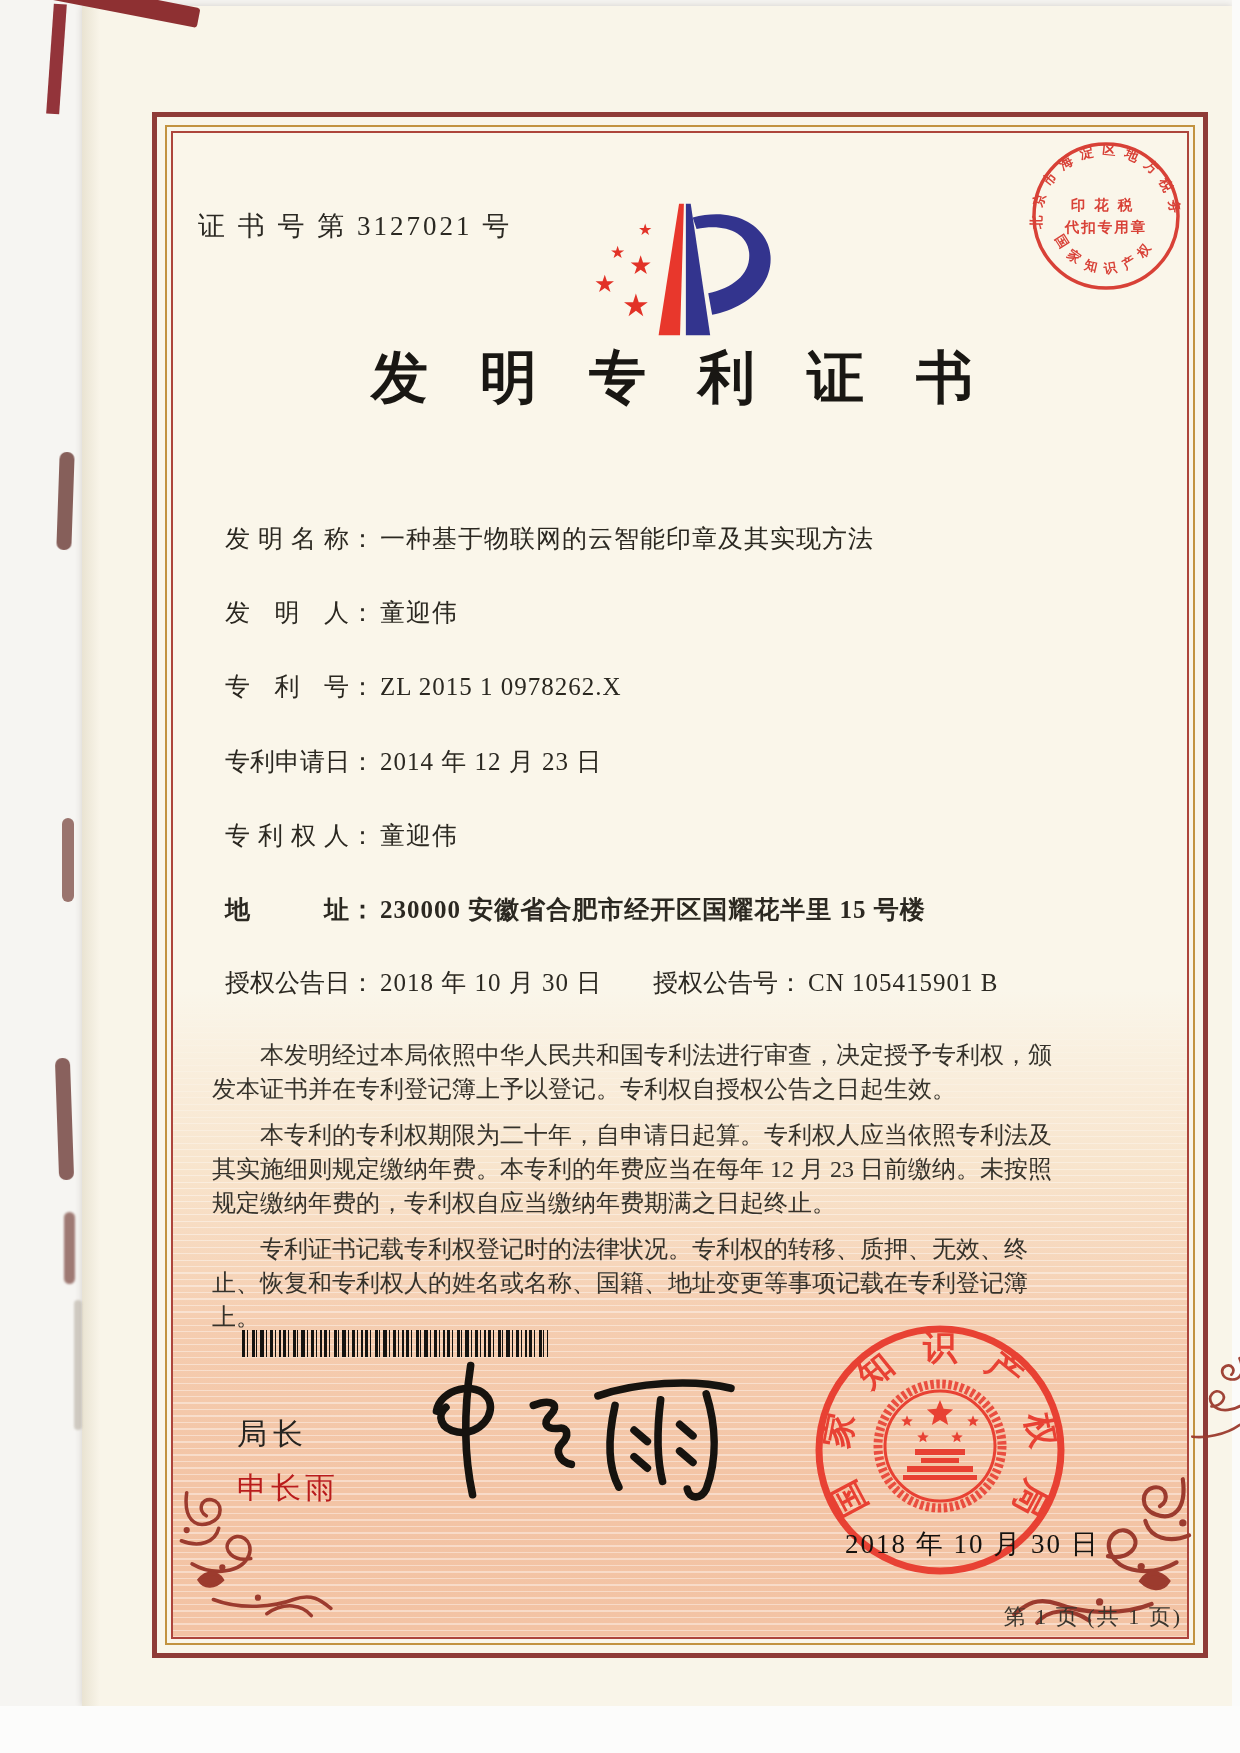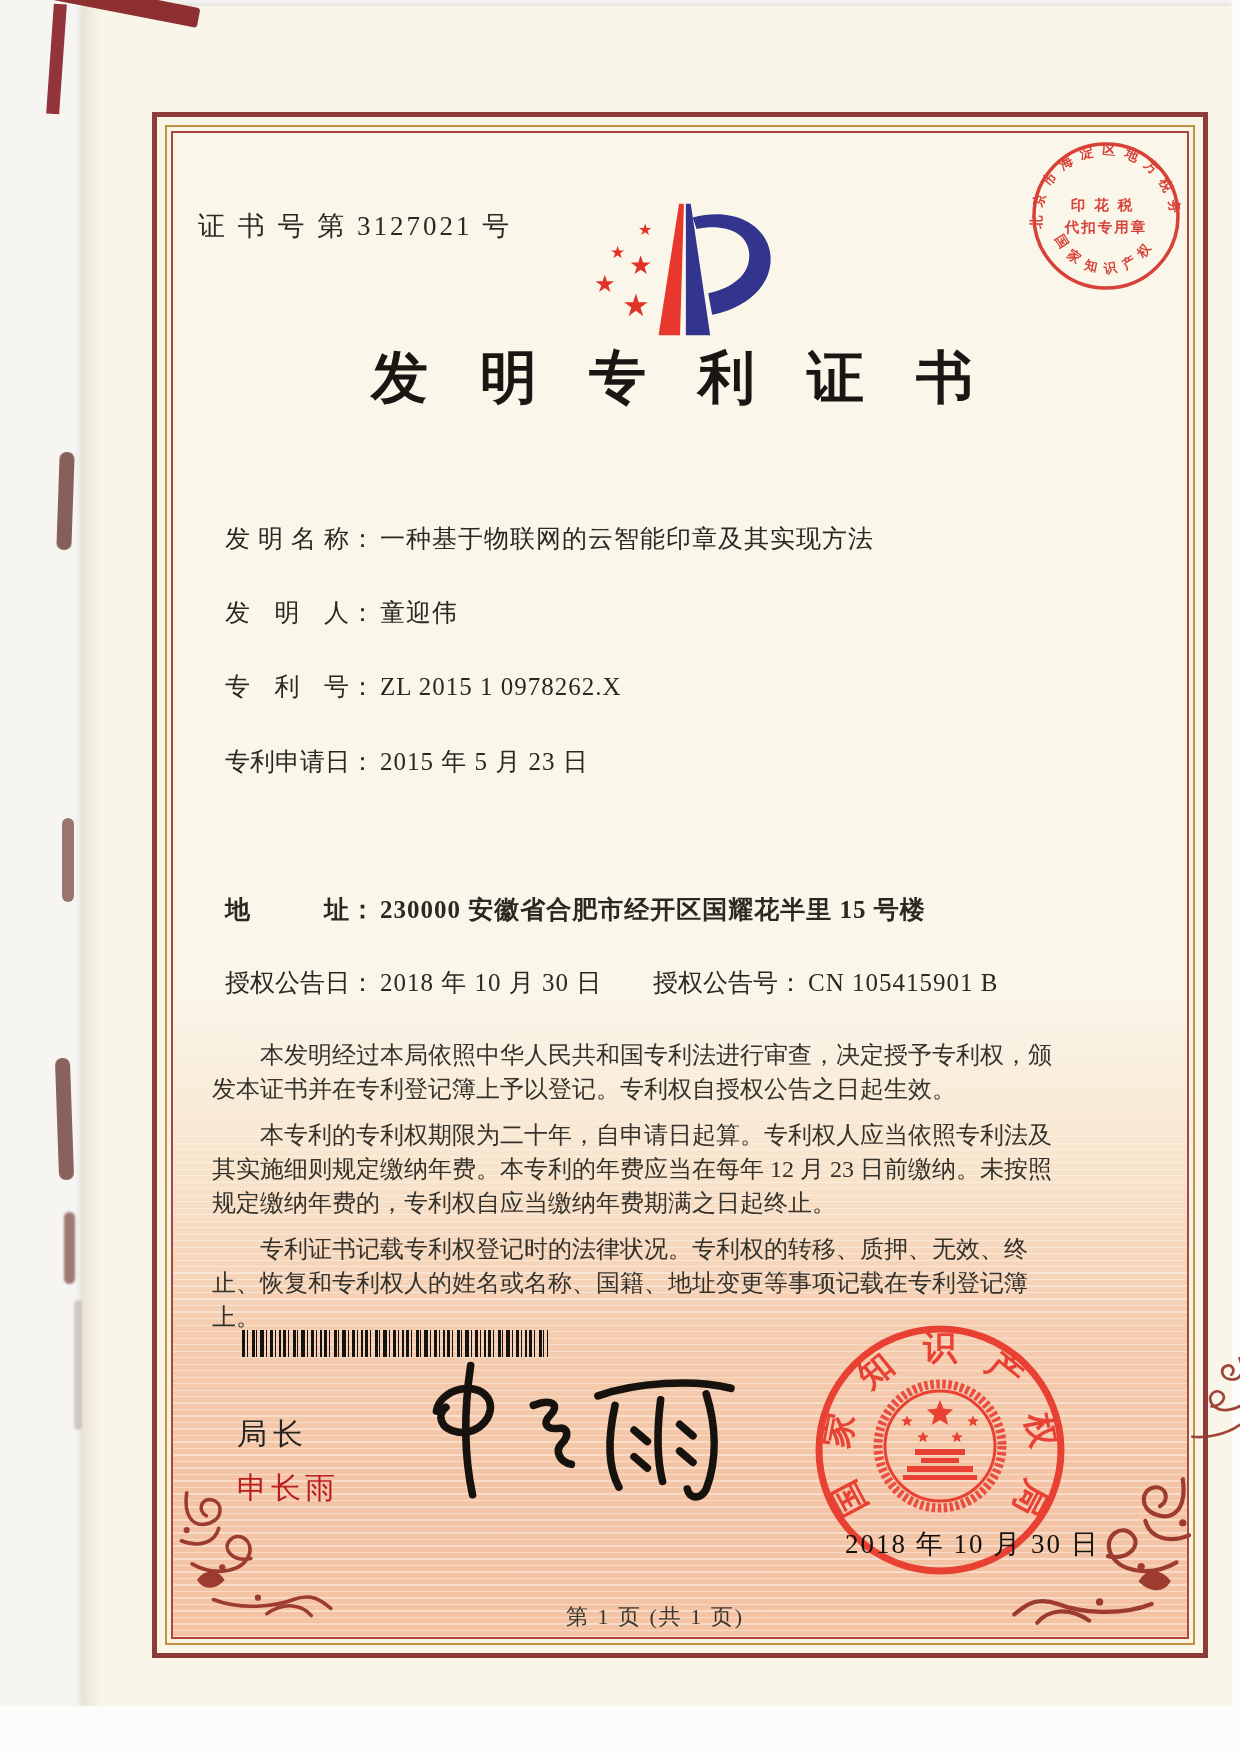--- a/index.html
+++ b/index.html
@@ -60,22 +60,22 @@
       #151310 18px 22px,transparent 22px 24px,#151310 24px 25px,transparent 25px 28px,
       #151310 28px 31px,transparent 31px 33px,#151310 33px 34px,transparent 34px 37px,
       #151310 37px 39px,transparent 39px 41px);}
   .director-label{position:absolute;left:237px;top:1414px;font-size:30px;letter-spacing:6px;
       font-family:"Liberation Sans","DejaVu Sans",sans-serif;color:#262420;z-index:4;}
   .director-name{position:absolute;left:237px;top:1468px;font-size:30px;letter-spacing:4px;
       font-family:"Liberation Sans","DejaVu Sans",sans-serif;color:#b91c1c;z-index:4;}
   .sig{position:absolute;left:418px;top:1356px;z-index:4;}
   .seal{position:absolute;left:808px;top:1318px;width:264px;height:264px;z-index:5;opacity:.94;}
   .seal-date{position:absolute;left:845px;top:1526px;font-size:27px;letter-spacing:2px;color:#14120f;z-index:6;}
-  .footer{position:absolute;left:152px;width:1006px;top:1602px;text-align:center;font-size:22px;
-          letter-spacing:2px;color:#3a362e;z-index:4;}
+  .footer{position:absolute;left:152px;width:1006px;top:1602px;text-align:right;font-size:22px;
+          letter-spacing:2px;color:#3a362e;z-index:4;padding-left:24px;}
   .right-edge{position:absolute;left:1232px;top:0;width:8px;height:1753px;background:#fbfbfa;z-index:1;}
   .bottom-edge{position:absolute;left:0;top:1706px;width:1240px;height:47px;background:#fcfcfb;z-index:1;}
   svg text{font-family:"Liberation Serif","DejaVu Serif",serif;}
 </style>
 </head>
 <body>
 
 <div id="scan">
 
   <svg width="0" height="0" style="position:absolute" aria-hidden="true">
@@ -166,21 +166,24 @@
   <div class="field-row fr0">
     <span class="flabel">发明名称</span><span class="fcolon">：</span><span class="fvalue">一种基于物联网的云智能印章及其实现方法</span>
   </div>
   <div class="field-row fr1">
     <span class="flabel">发明人</span><span class="fcolon">：</span><span class="fvalue">童迎伟</span>
   </div>
   <div class="field-row fr2">
     <span class="flabel">专利号</span><span class="fcolon">：</span><span class="fvalue">ZL 2015 1 0978262.X</span>
   </div>
   <div class="field-row fr3">
-    <span class="flabel">专利申请日</span><span class="fcolon">：</span><span class="fvalue">2015 年 5 月 23 日</span>
+    <span class="flabel">专利申请日</span><span class="fcolon">：</span><span class="fvalue">2014 年 12 月 23 日</span>
+  </div>
+  <div class="field-row fr4">
+    <span class="flabel">专利权人</span><span class="fcolon">：</span><span class="fvalue">童迎伟</span>
   </div>
   <div class="field-row fr5">
     <span class="flabel">地址</span><span class="fcolon">：</span><span class="fvalue">230000  安徽省合肥市经开区国耀花半里 15 号楼</span>
   </div>
   <div class="field-row fr6">
     <span class="flabel">授权公告日</span><span class="fcolon">：</span><span class="fvalue">2018 年 10 月 30 日</span>
     <span class="grant-pair">
       <span class="flabel">授权公告号</span><span class="fcolon">：</span><span class="fvalue">CN 105415901 B</span>
     </span>
   </div>

